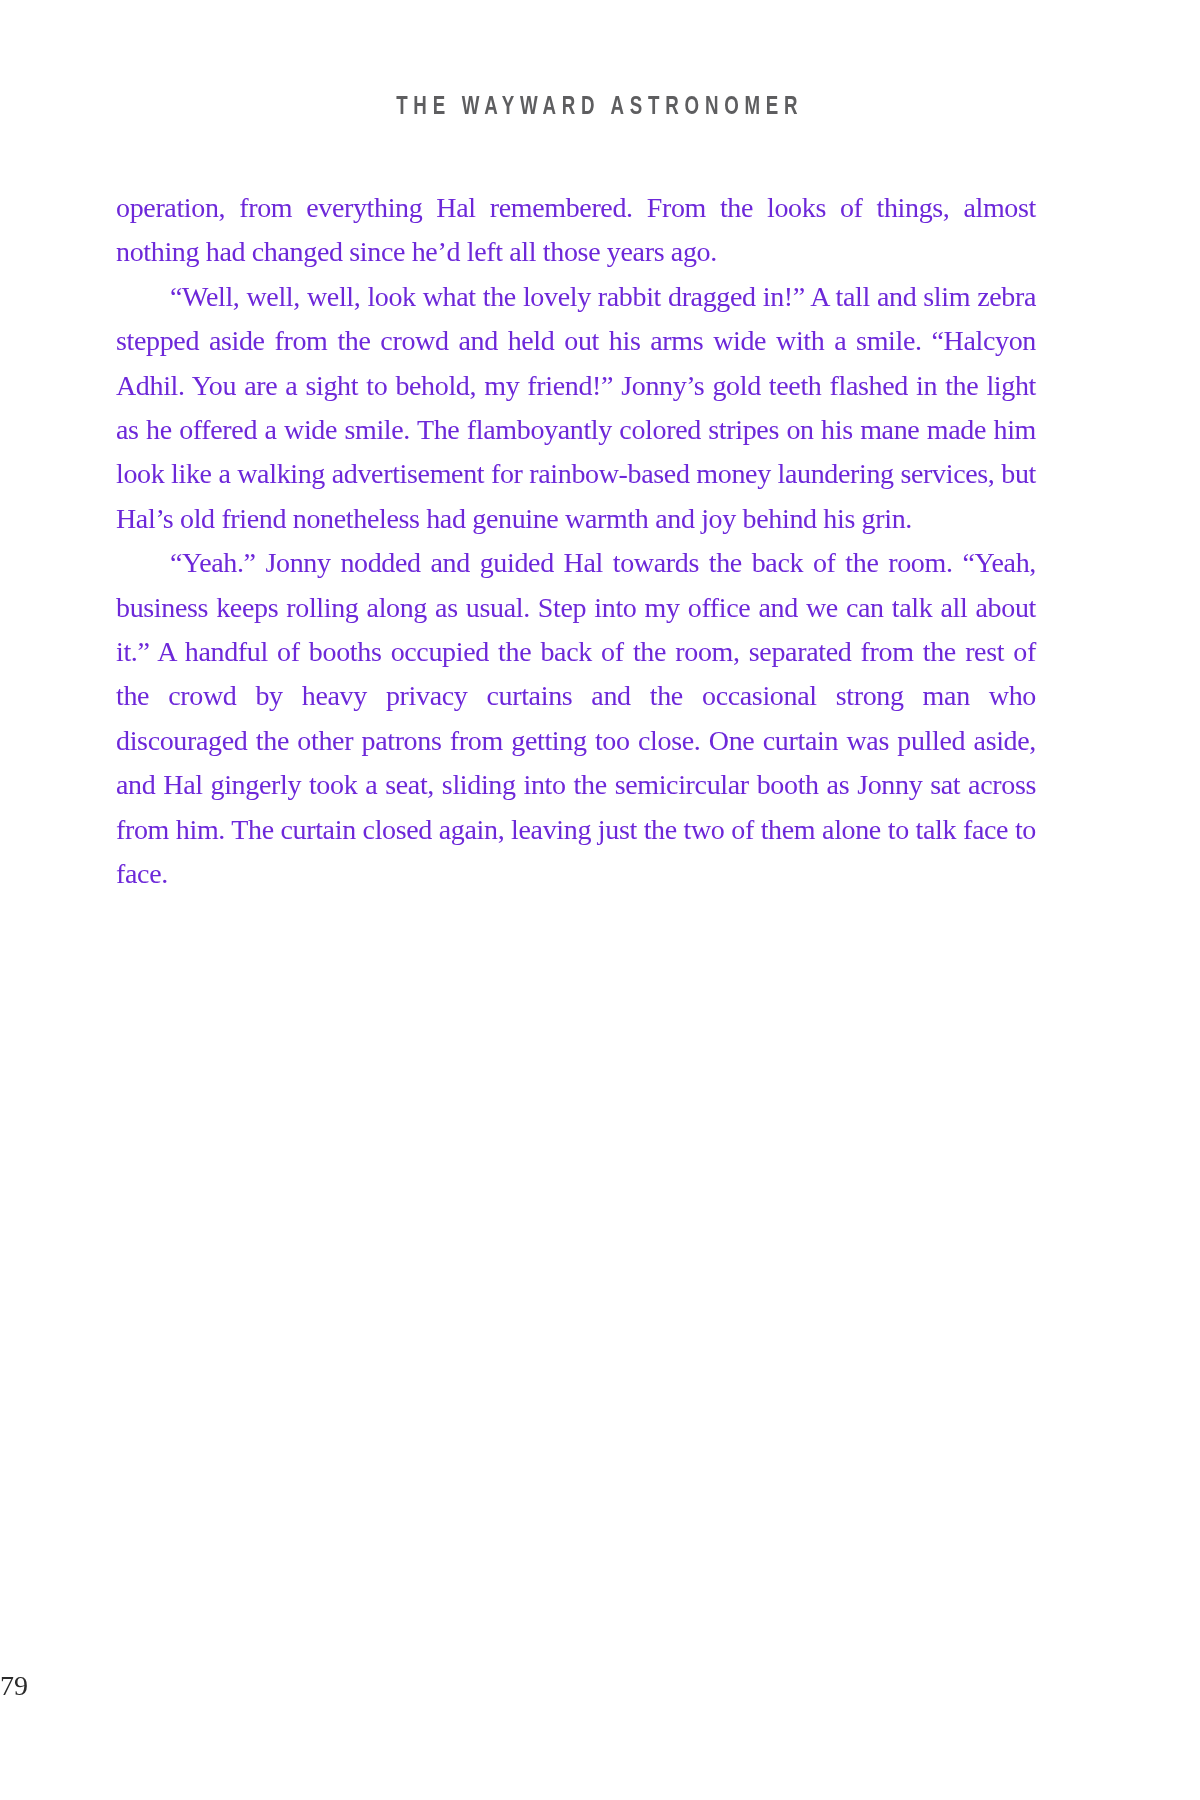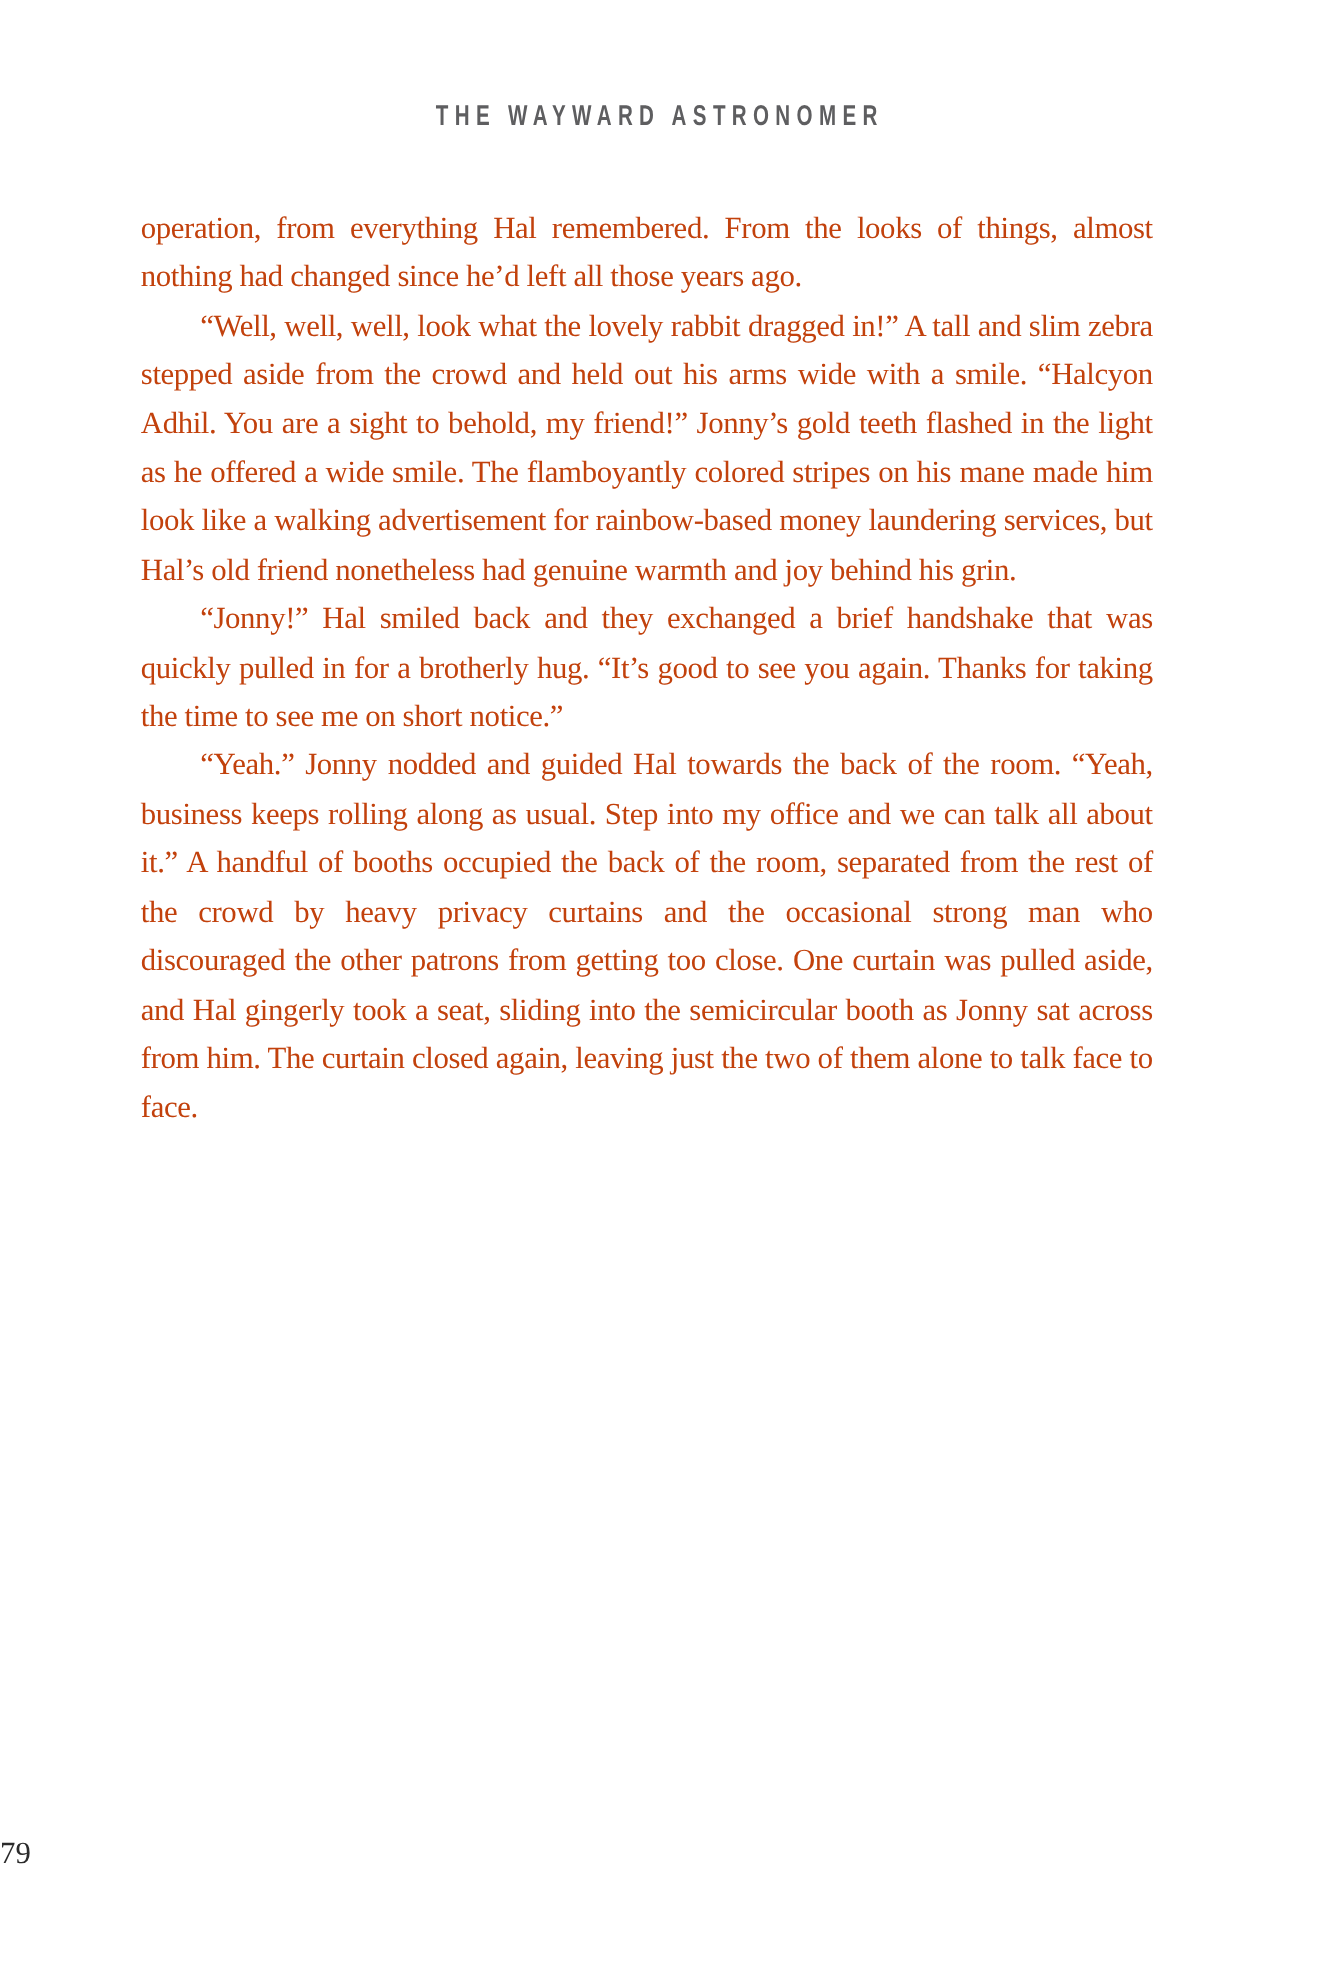--- a/index.html
+++ b/index.html
@@ -28,27 +28,27 @@
     font-family: "Liberation Sans", sans-serif;
     font-weight: 700;
     font-size: 26px;
     letter-spacing: 8px;
     color: #5e5e60;
   }
 
   
   .text-block {
     position: absolute;
-    left: 128px;
+    left: 116px;
     top: 186px;
     width: 920px;
     font-size: 28px;
     line-height: 44.4px;
     letter-spacing: -0.35px;
-    color: #c2410c;
+    color: #6d28d9;
     text-align: justify;
   }
   .text-block p { margin: 0; padding: 0; }
   .text-block p.indent { text-indent: 54px; }
 
   
   .page-number {
     position: absolute;
     top: 1670px;
     left: 0;
@@ -62,19 +62,18 @@
 
 <div>
 
   <div class="running-header">
     <span class="hdr-text">THE WAYWARD ASTRONOMER</span>
   </div>
 
   <div class="text-block">
     <p>operation, from everything Hal remembered. From the looks of things, almost nothing had changed since he’d left all those years ago.</p>
     <p class="indent">“Well, well, well, look what the lovely rabbit dragged in!” A tall and slim zebra stepped aside from the crowd and held out his arms wide with a smile. “Halcyon Adhil. You are a sight to behold, my friend!” Jonny’s gold teeth flashed in the light as he offered a wide smile. The flamboyantly colored stripes on his mane made him look like a walking advertisement for rainbow-based money laundering services, but Hal’s old friend nonetheless had genuine warmth and joy behind his grin.</p>
-    <p class="indent">“Jonny!” Hal smiled back and they exchanged a brief handshake that was quickly pulled in for a brotherly hug. “It’s good to see you again. Thanks for taking the time to see me on short notice.”</p>
     <p class="indent">“Yeah.” Jonny nodded and guided Hal towards the back of the room. “Yeah, business keeps rolling along as usual. Step into my office and we can talk all about it.” A handful of booths occupied the back of the room, separated from the rest of the crowd by heavy privacy curtains and the occasional strong man who discouraged the other patrons from getting too close. One curtain was pulled aside, and Hal gingerly took a seat, sliding into the semicircular booth as Jonny sat across from him. The curtain closed again, leaving just the two of them alone to talk face to face.</p>
   </div>
 
   <div class="page-number">79</div>
 
 </div>
 
 </body></html>

